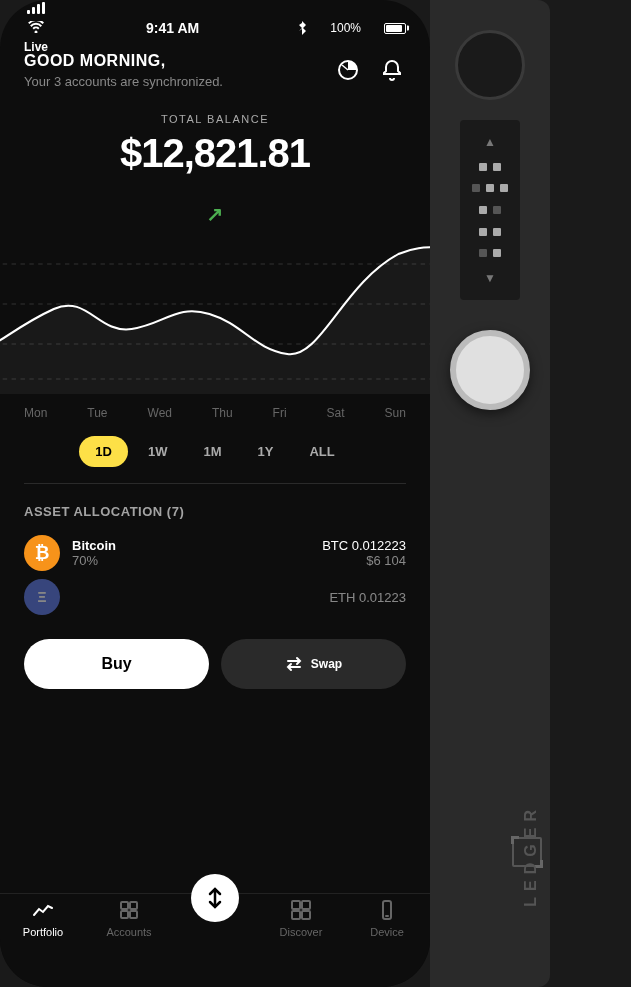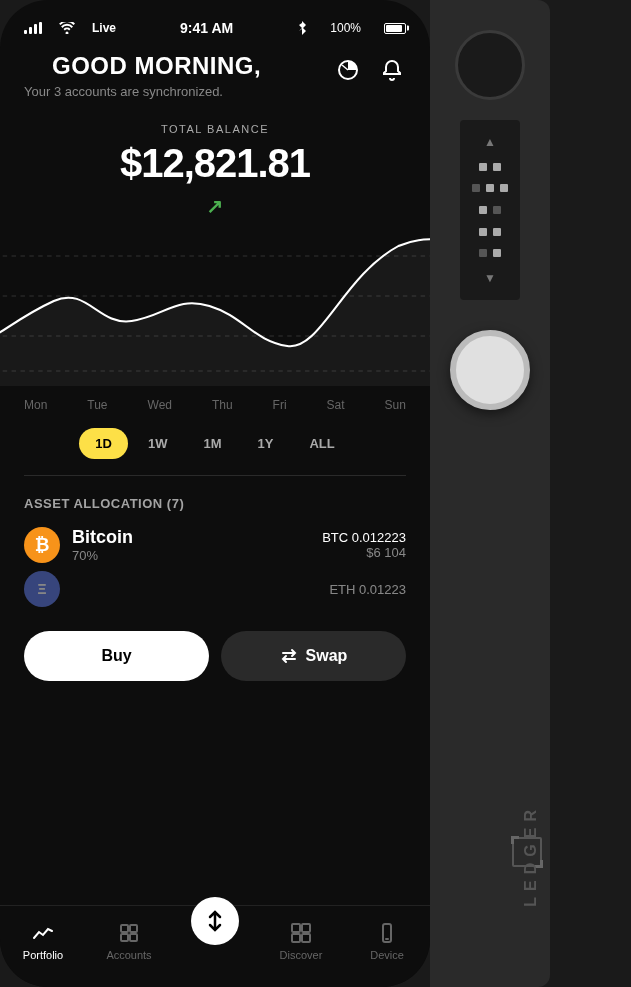--- a/index.html
+++ b/index.html
@@ -29,24 +29,25 @@
     .status-bar {
       display: flex;
       justify-content: space-between;
       align-items: center;
       padding: 12px 24px 0;
       height: 44px;
     }
     .status-left {
       display: flex;
       align-items: center;
-      gap: 17px;
+      gap: 7px;
       font-size: 12px;
       color: #fff;
       font-weight: 600;
+      flex-direction: column;
     }
     .signal-bars {
       display: flex;
       align-items: flex-end;
       gap: 2px;
       height: 12px;
     }
     .signal-bars span {
       background: #fff;
       width: 3px;
@@ -98,25 +99,24 @@
       border-radius: 1px;
     }
 
     
     .content {
       padding: 8px 24px 0;
       color: #fff;
     }
 
     .greeting {
-      font-size: 24px;
+      font-size: 16px;
       font-weight: 700;
       letter-spacing: 0.5px;
       margin-bottom: 4px;
-      margin-left: 28px;
     }
     .subtitle {
       font-size: 13px;
       color: #888;
       margin-bottom: 24px;
     }
 
     .header-icons {
       position: absolute;
       top: 56px;
@@ -140,21 +140,21 @@
       font-size: 11px;
       letter-spacing: 1.5px;
       color: #aaa;
       margin-bottom: 6px;
     }
     .balance-amount {
       text-align: center;
       font-size: 40px;
       font-weight: 700;
       letter-spacing: -1px;
-      margin-bottom: 8px;
+      margin-bottom: 26px;
     }
     .balance-change {
       display: flex;
       justify-content: center;
       margin-bottom: 0;
     }
     .balance-change-arrow {
       color: #4caf50;
       font-size: 20px;
       font-weight: 700;
@@ -247,21 +247,21 @@
       justify-content: center;
       font-size: 18px;
       font-weight: 700;
       color: #fff;
       flex-shrink: 0;
     }
     .asset-info {
       flex: 1;
     }
     .asset-name {
-      font-size: 18px;
+      font-size: 13px;
       font-weight: 700;
       color: #fff;
     }
     .asset-pct {
       font-size: 13px;
       color: #888;
     }
     .asset-value {
       text-align: right;
     }
@@ -290,42 +290,42 @@
       font-weight: 700;
       border: none;
       cursor: pointer;
     }
     .btn-swap {
       flex: 1;
       padding: 16px;
       border-radius: 30px;
       background: #2a2a2a;
       color: #fff;
-      font-size: 16px;
+      font-size: 12px;
       font-weight: 700;
       border: none;
       cursor: pointer;
       display: flex;
       align-items: center;
       justify-content: center;
       gap: 8px;
     }
 
     
     .bottom-nav {
       position: absolute;
       bottom: 0;
       left: 0;
       right: 0;
-      height: 82px;
+      height: 94px;
       background: #0d0d0d;
       border-top: 1px solid #222;
       display: flex;
       align-items: flex-start;
-      padding-top: 15px;
+      padding-top: 4px;
     }
     .nav-item {
       flex: 1;
       display: flex;
       flex-direction: column;
       align-items: center;
       gap: 4px;
       cursor: pointer;
     }
     .nav-icon {

